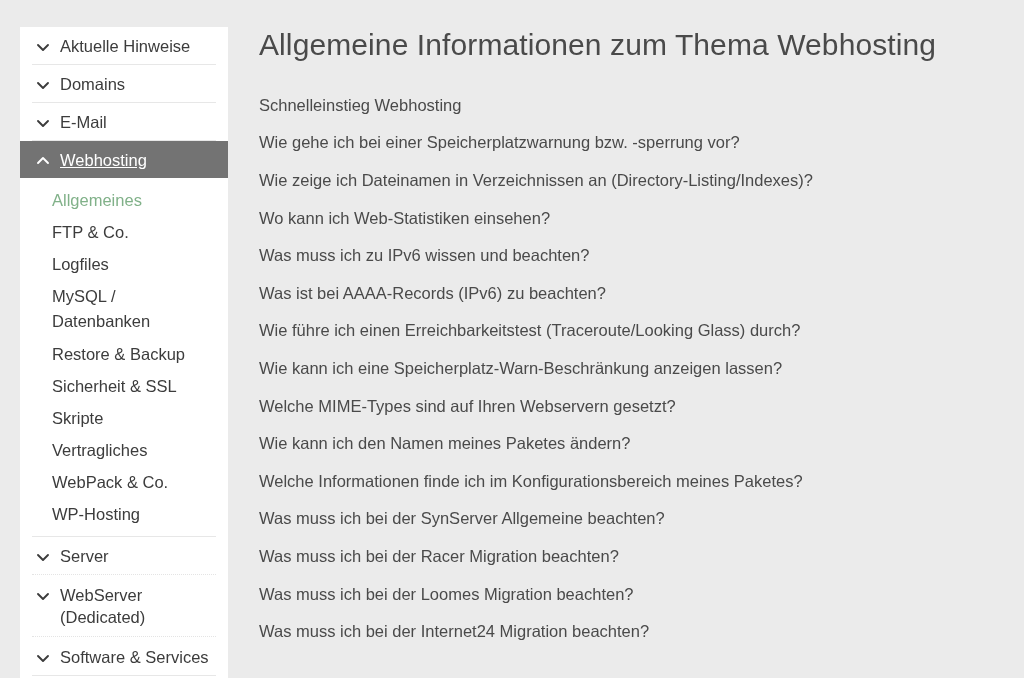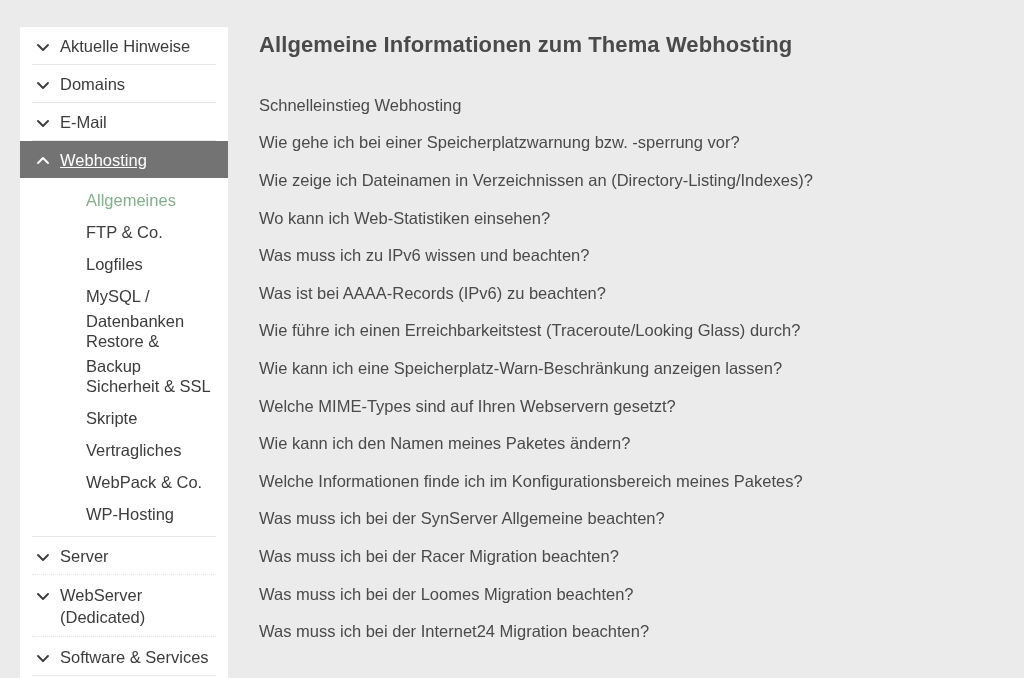--- a/index.html
+++ b/index.html
@@ -104,36 +104,35 @@
   }
   .sub-item.two-line {
     height: auto;
     padding-top: 4px;
     padding-bottom: 4px;
     align-items: flex-start;
   }
   .sub-item .sublabel {
     line-height: 25px;
     white-space: pre-line;
-    margin-left: 34px;
   }
   .sub-item.current { color: #81b189; }
 
   
   .main {
     position: absolute;
     left: 259px;
     top: 0;
     width: 745px;
   }
   .page-title {
     margin: 0;
     padding-top: 26px;
-    font-size: 22px;
-    font-weight: bold;
+    font-size: 30px;
+    font-weight: normal;
     color: #4a4a4a;
     letter-spacing: 0.1px;
     line-height: 38px;
   }
   .link-list {
     list-style: none;
     margin: 0;
     padding: 0;
     margin-top: 22px;
   }

